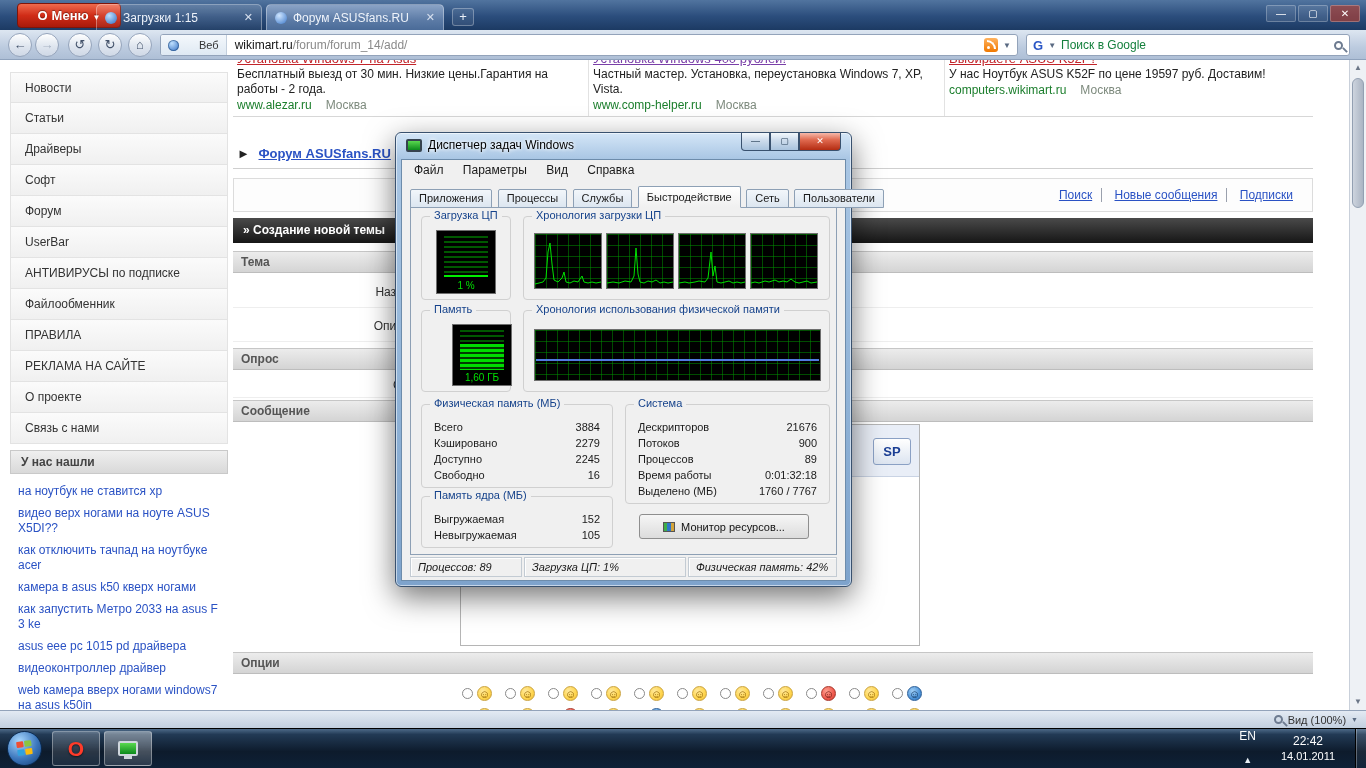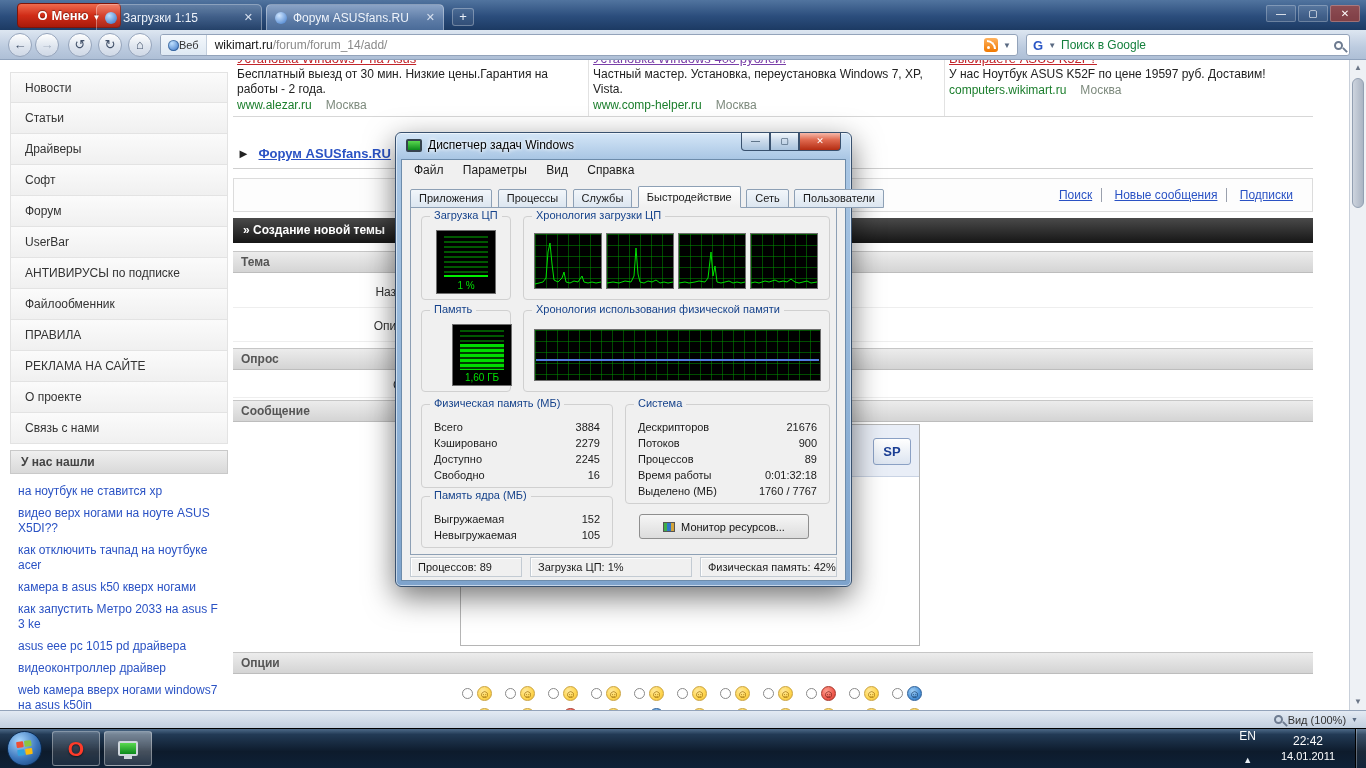--- a/index.html
+++ b/index.html
@@ -31,21 +31,21 @@
 
 
 #navbar{position:absolute;left:0;top:30px;width:100%;height:30px;
   background:linear-gradient(#dde6f1,#bccbdf 60%,#aebfd6);border-bottom:1px solid #8fa2bc;}
 .navbtn{position:absolute;top:33px;width:24px;height:24px;border-radius:50%;
   background:linear-gradient(#ffffff,#dfe6ef 55%,#cfd8e6);border:1px solid #96a5bc;color:#44536b;
   font-size:13px;text-align:center;line-height:21px;}
 .navbtn.disabled{color:#a9b4c4;}
 #addr{position:absolute;left:160px;top:34px;width:858px;height:22px;background:#fff;
   border:1px solid #93a3ba;border-radius:3px;display:flex;align-items:center;}
-#webbadge{height:100%;display:flex;align-items:center;gap:0;padding:0 7px;
+#webbadge{height:100%;display:flex;align-items:center;gap:20px;padding:0 7px;
   background:linear-gradient(#f4f8fc,#dfe9f3);border-right:1px solid #c3cfdd;border-radius:2px 0 0 2px;
   font-size:11px;color:#333;}
 .globe{width:11px;height:11px;border-radius:50%;background:radial-gradient(circle at 35% 30%,#bfe0ff,#2f6cc0);
   box-shadow:inset 0 0 0 1px rgba(20,60,110,.5);}
 #addr .url{font-size:12px;color:#111;margin-left:8px;white-space:nowrap;}
 #addr .url .path{color:#8a8a8a;}
 #addr .rss{margin-left:auto;width:14px;height:14px;border-radius:3px;position:relative;margin-right:5px;
   background:linear-gradient(#ffb25e,#f07800);}
 #addr .rss::after{content:"";position:absolute;left:3px;bottom:3px;width:3px;height:3px;border-radius:50%;background:#fff;}
 #addr .rss::before{content:"";position:absolute;left:3px;bottom:3px;width:7px;height:7px;
@@ -164,21 +164,21 @@
   background-image:linear-gradient(rgba(0,150,0,.5) 1px,transparent 1px),
                    linear-gradient(90deg,rgba(0,150,0,.5) 1px,transparent 1px);
   background-size:11px 11px;}
 .graph svg{position:absolute;left:0;top:0;}
 .bline{position:absolute;left:1px;right:1px;top:58%;height:2px;background:#4f7adf;}
 #resmon{position:absolute;left:228px;top:306px;width:170px;height:25px;border:1px solid #8e8e8e;border-radius:3px;
   background:linear-gradient(#f6f6f6,#dcdcdc);display:flex;align-items:center;justify-content:center;gap:6px;
   font-size:11px;color:#111;}
 #resmon .ric{width:12px;height:10px;border:1px solid #555;
   background:linear-gradient(90deg,#3fae49 33%,#2f77c9 33% 66%,#d4a43a 66%);}
-#tm-status{position:absolute;left:8px;right:8px;bottom:3px;height:20px;display:flex;gap:8px;}
+#tm-status{position:absolute;left:8px;right:8px;bottom:3px;height:20px;display:flex;gap:2px;font-style:italic;}
 #tm-status .cell{border:1px solid #c3cbd3;box-shadow:inset 1px 1px 0 rgba(255,255,255,.9);
   font-size:11px;color:#1a1a1a;line-height:18px;padding-left:7px;background:#f0f0f0;}
 #tm-status .c0{width:112px;}
 #tm-status .c1{width:162px;}
 #tm-status .c2{flex:1;}
 
 
 #taskbar{position:absolute;left:0;top:728px;width:100%;height:40px;z-index:100;
   background:linear-gradient(180deg,#4d6a88 0%,#223a55 14%,#0d1b2c 58%,#0e2137 100%);border-top:1px solid #000;}
 #orb{position:absolute;left:7px;top:2px;width:35px;height:35px;border-radius:50%;

